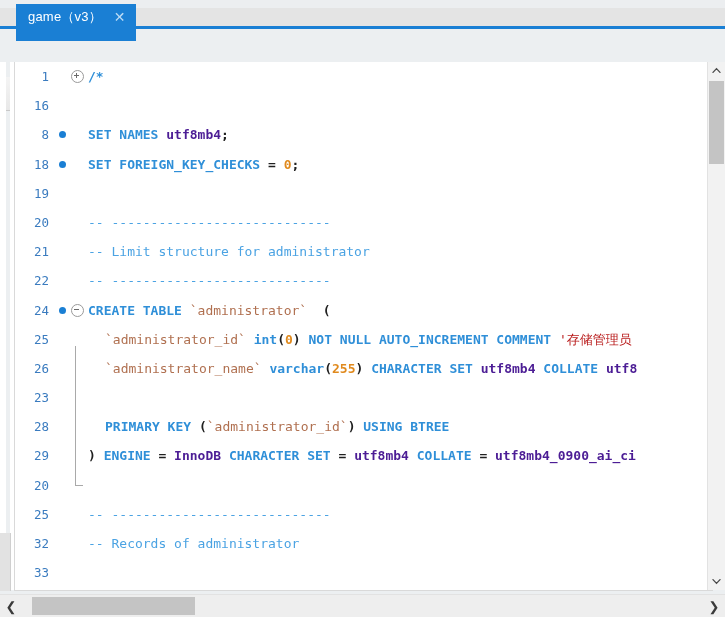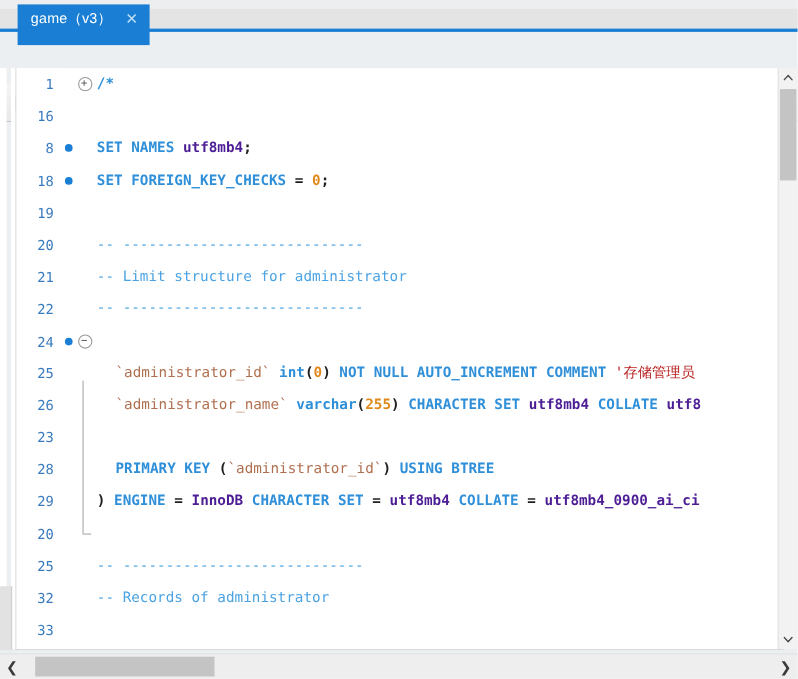--- a/index.html
+++ b/index.html
@@ -350,20 +350,21 @@
           <div class="code"><span class="cm">-- ----------------------------</span></div>
         </div>
         <div class="row">
           <div class="lnum">24</div>
           <div class="marker">
             <div class="dot"></div>
           </div>
           <div class="fold">
             <div class="fold-circle"></div>
           </div>
+          <div class="code"><span class="kw">CREATE TABLE </span><span class="id">`administrator`</span><span class="op">  (</span></div>
         </div>
         <div class="row">
           <div class="lnum">25</div>
           <div class="code" style="left: 90px;"><span class="id">`administrator_id`</span><span class="pl"> </span><span class="kw">int</span><span class="op">(</span><span class="num">0</span><span class="op">) </span><span class="kw">NOT NULL AUTO_INCREMENT COMMENT </span><span class="str">'存储管理员</span></div>
         </div>
         <div class="row">
           <div class="lnum">26</div>
           <div class="code" style="left: 90px;"><span class="id">`administrator_name`</span><span class="pl"> </span><span class="kw">varchar</span><span class="op">(</span><span class="num">255</span><span class="op">) </span><span class="kw">CHARACTER SET </span><span class="pl">utf8mb4 </span><span class="kw">COLLATE </span><span class="pl">utf8</span></div>
         </div>
         <div class="row">

